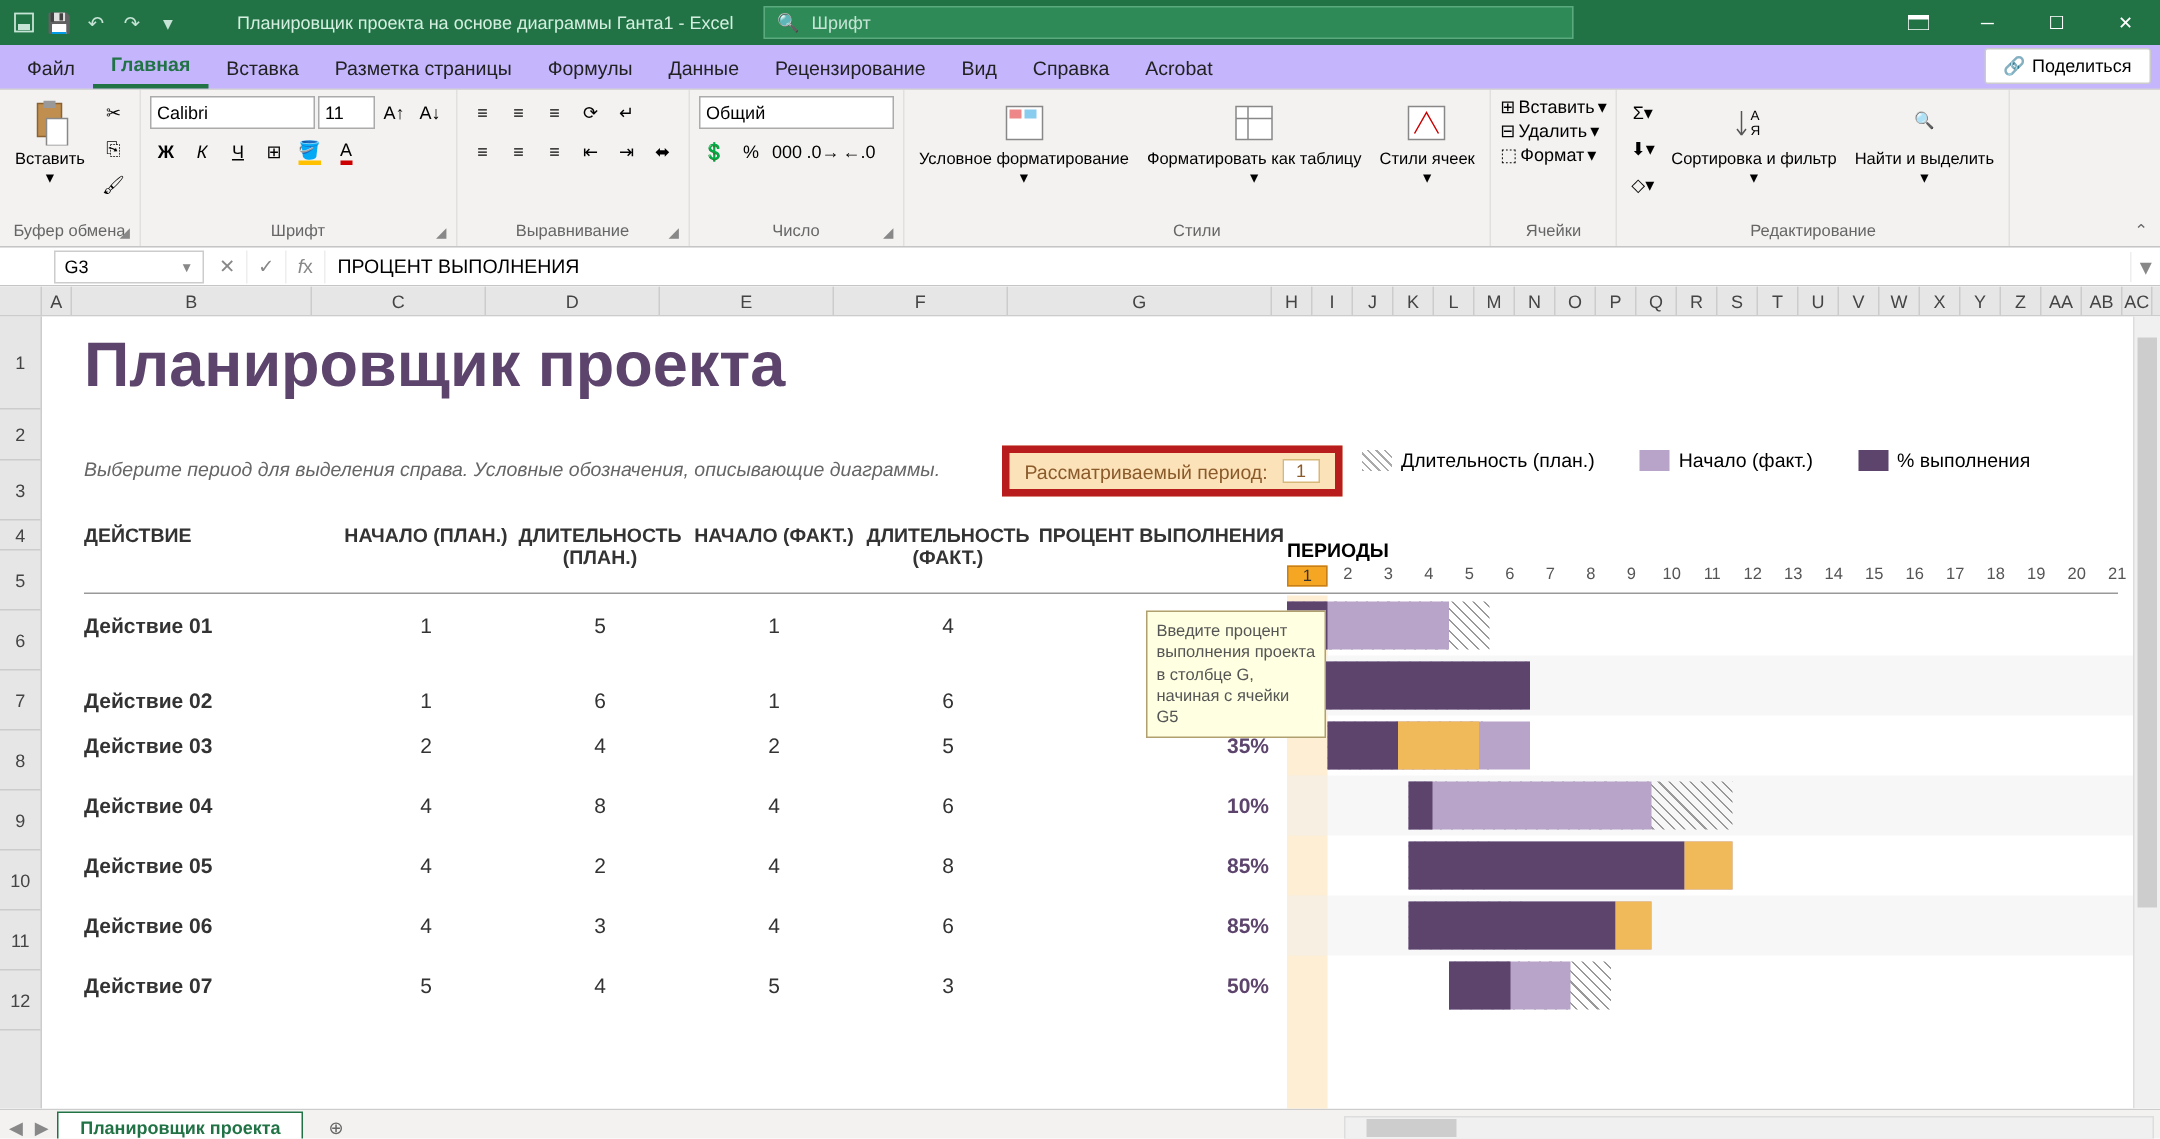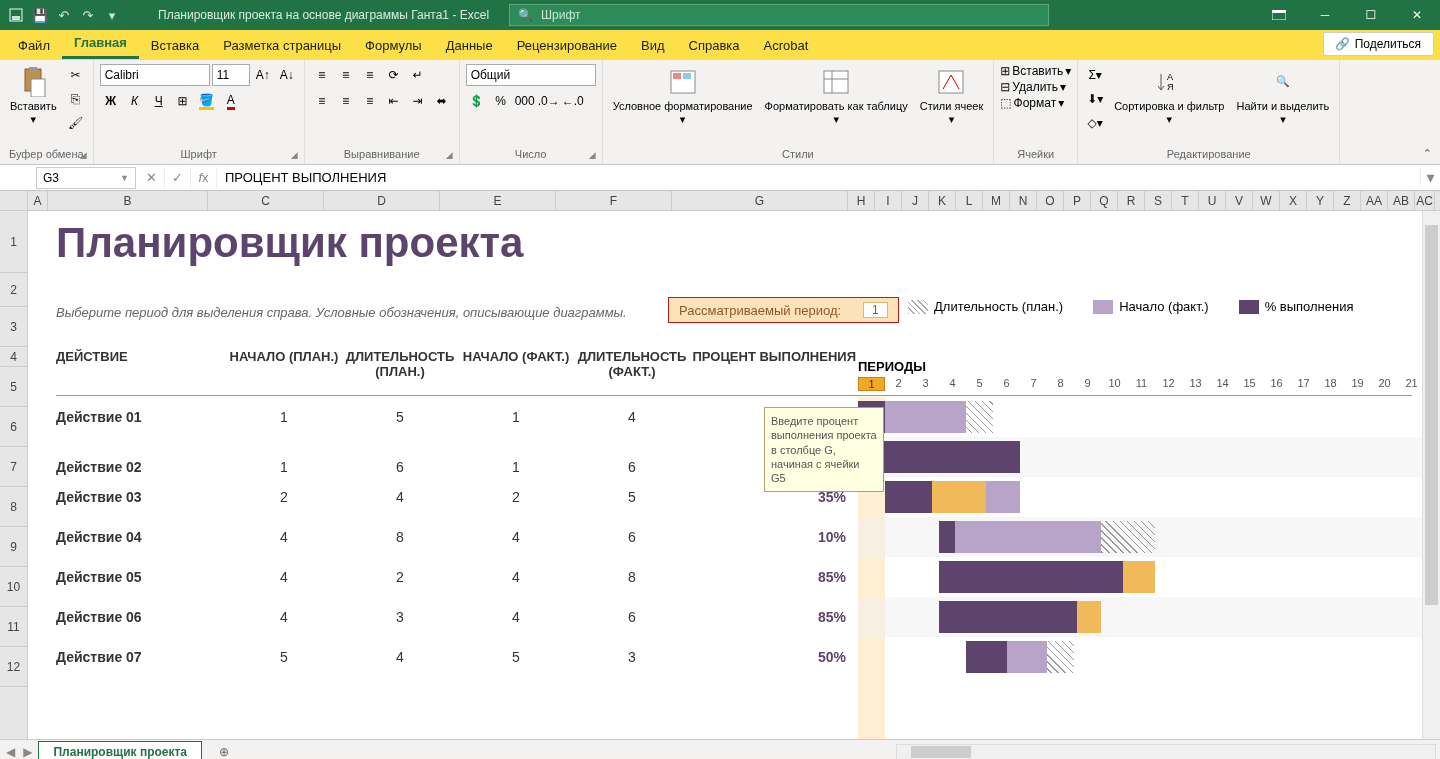--- a/index.html
+++ b/index.html
@@ -8,21 +8,21 @@
 
 .titlebar { height: 30px; background: #217346; display: flex; align-items: center; color: #fff; font-size: 12px; }
 .titlebar .qat { display: flex; align-items: center; gap: 4px; padding: 0 6px; }
 .titlebar .qat .qicon { width: 20px; height: 20px; display: flex; align-items: center; justify-content: center; color: #c6e4d5; font-size: 13px; }
 .titlebar .title { margin-left: 30px; color: #d4efdf; font-size: 12px; }
 .titlebar .search { margin-left: 20px; background: #2e8b57; border: 1px solid #5aa97f; height: 22px; width: 540px; display: flex; align-items: center; padding: 0 8px; color: #c6e4d5; font-size: 12px; gap: 8px; }
 .titlebar .wincontrols { margin-left: auto; display: flex; }
 .titlebar .wincontrols .wbtn { width: 46px; height: 30px; display: flex; align-items: center; justify-content: center; color: #fff; font-size: 12px; }
 
 
-.tabs { height: 30px; background: #fde047; border-bottom: 1px solid #d5d5d5; display: flex; align-items: flex-end; padding: 0 6px; }
+.tabs { height: 30px; background: #c4b5fd; border-bottom: 1px solid #d5d5d5; display: flex; align-items: flex-end; padding: 0 6px; }
 .tabs .tab { padding: 6px 12px; font-size: 13px; color: #222; cursor: pointer; }
 .tabs .tab.active { color: #217346; border-bottom: 3px solid #217346; font-weight: 600; }
 .tabs .share { margin-left: auto; padding: 4px 12px; border: 1px solid #ccc; background: #fff; font-size: 12px; display: flex; align-items: center; gap: 4px; margin-bottom: 3px; border-radius:2px;}
 
 
 .ribbon { height: 105px; background: #f3f2f1; border-bottom: 1px solid #c5c5c5; display: flex; position: relative; }
 .group { border-right: 1px solid #e1e0df; padding: 4px 6px 2px 6px; display: flex; flex-direction: column; }
 .group .gcontent { flex: 1; display: flex; align-items: flex-start; gap: 4px; }
 .group .glabel { text-align: center; font-size: 11px; color: #666; padding: 2px 0; position: relative;}
 .group .glabel .launcher{position:absolute; right:0; bottom:2px; font-size:9px; color:#888;}
@@ -46,21 +46,21 @@
 .colheads { height: 20px; display: flex; background: #e6e6e6; border-bottom: 1px solid #ccc; }
 .colheads .corner { width: 28px; border-right: 1px solid #ccc; background: #e6e6e6; }
 .colheads .ch { border-right: 1px solid #ccc; text-align: center; font-size: 12px; color: #444; line-height: 20px; }
 .rowarea { display: flex; height: 528px; }
 .rowheads { width: 28px; background: #e6e6e6; border-right: 1px solid #ccc; }
 .rowheads .rh { border-bottom: 1px solid #ccc; text-align: center; font-size: 12px; color: #444; display:flex; align-items:center; justify-content:center;}
 .cells { flex: 1; position: relative; background: #fff; }
 
 .title-big { position: absolute; left: 28px; top: 8px; font-size: 42px; font-weight: 700; color: #5d446d; }
 .subtitle { position: absolute; left: 28px; top: 94px; font-size: 13px; font-style: italic; color: #666; }
-.period-box { position: absolute; left: 640px; top: 86px; background: #fbe2b8; border: 1px solid #b91c1c; padding: 4px 10px; font-size: 13px; color: #8b5a2b; display:flex; align-items:center; gap:22px;}
+.period-box { position: absolute; left: 640px; top: 86px; background: #fbe2b8; border: 5px solid #b91c1c; padding: 4px 10px; font-size: 13px; color: #8b5a2b; display:flex; align-items:center; gap:10px;}
 .period-box .pval{background:#fff; border:1px solid #d8b878; padding:0 8px; font-size:12px; color:#8b5a2b;}
 .legend { position: absolute; left: 880px; top: 88px; display: flex; gap: 30px; font-size: 13px; align-items:center;}
 .legend .litem{display:flex; align-items:center; gap:6px;}
 .legend .lswatch{width:20px; height:14px;}
 .hatch-plan{background:repeating-linear-gradient(45deg,#aaa 0,#aaa 1px,#fff 1px,#fff 4px);}
 .fill-fact{background:#b8a4c9;}
 .fill-pct{background:#5d446d;}
 
 .theaders{position:absolute; left:28px; top:138px; right:0; display:flex; font-size:13px; font-weight:700; color:#333;}
 .theaders div{text-align:center;}

